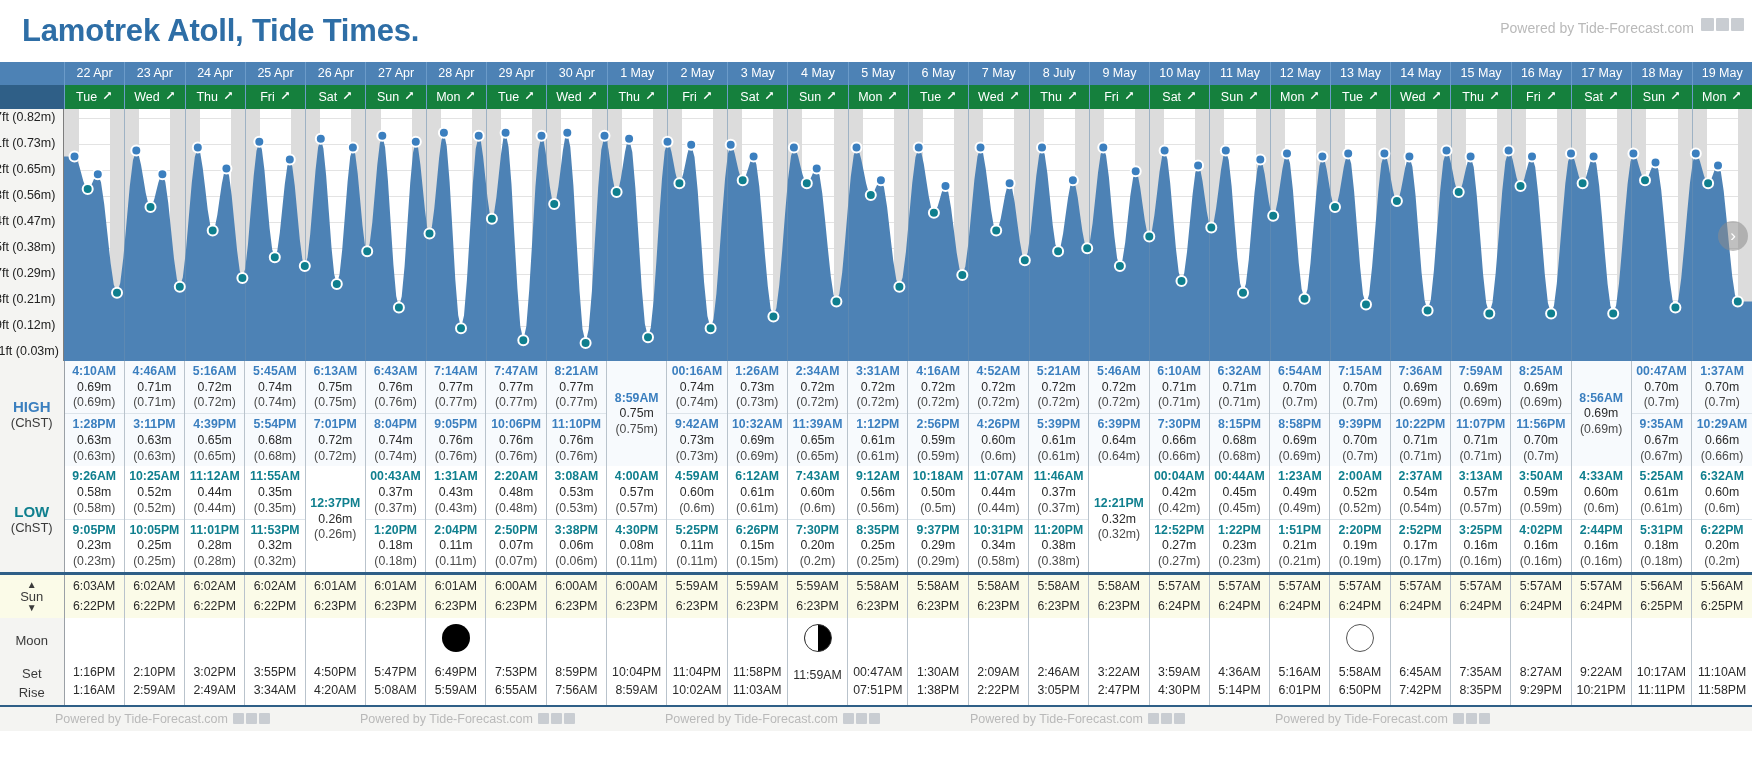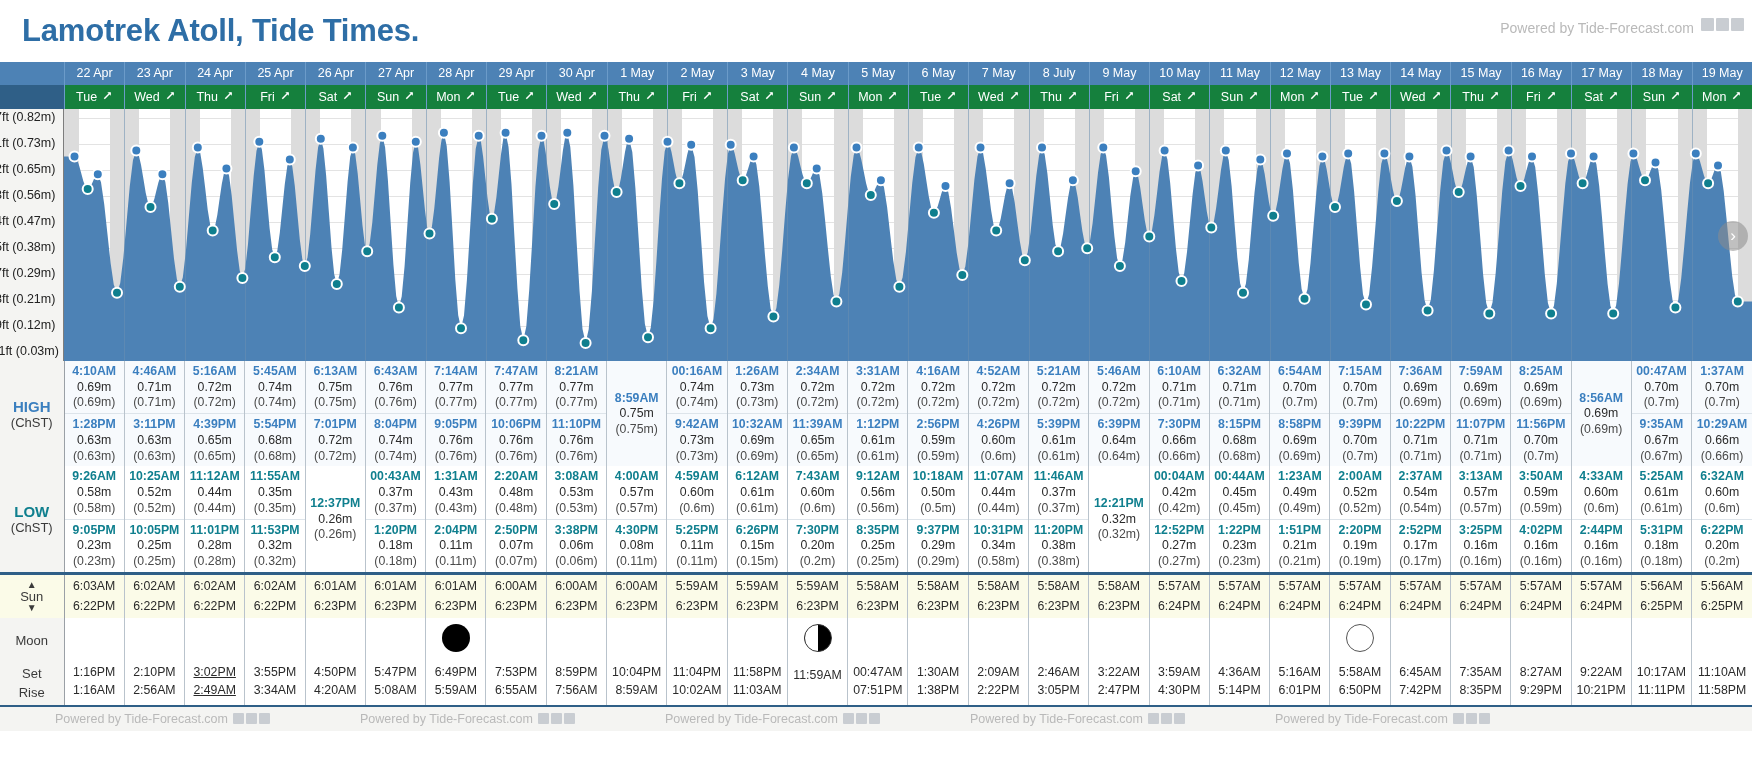--- a/index.html
+++ b/index.html
@@ -1479,23 +1479,23 @@
           <td class="rowlabel">
             <div>Set</div>
             <div>Rise</div>
           </td>
           <td class="cell" style="padding:2px 0 5px;">
             <div>1:16PM</div>
             <div>1:16AM</div>
           </td>
           <td class="cell" style="padding:2px 0 5px;">
             <div>2:10PM</div>
-            <div>2:56AM</div>
-          </td>
-          <td class="cell" style="padding:2px 0 5px;text-decoration:underline;">
+            <div>2:59AM</div>
+          </td>
+          <td class="cell" style="padding:2px 0 5px;">
             <div>3:02PM</div>
             <div>2:49AM</div>
           </td>
           <td class="cell" style="padding:2px 0 5px;">
             <div>3:55PM</div>
             <div>3:34AM</div>
           </td>
           <td class="cell" style="padding:2px 0 5px;">
             <div>4:50PM</div>
             <div>4:20AM</div>

